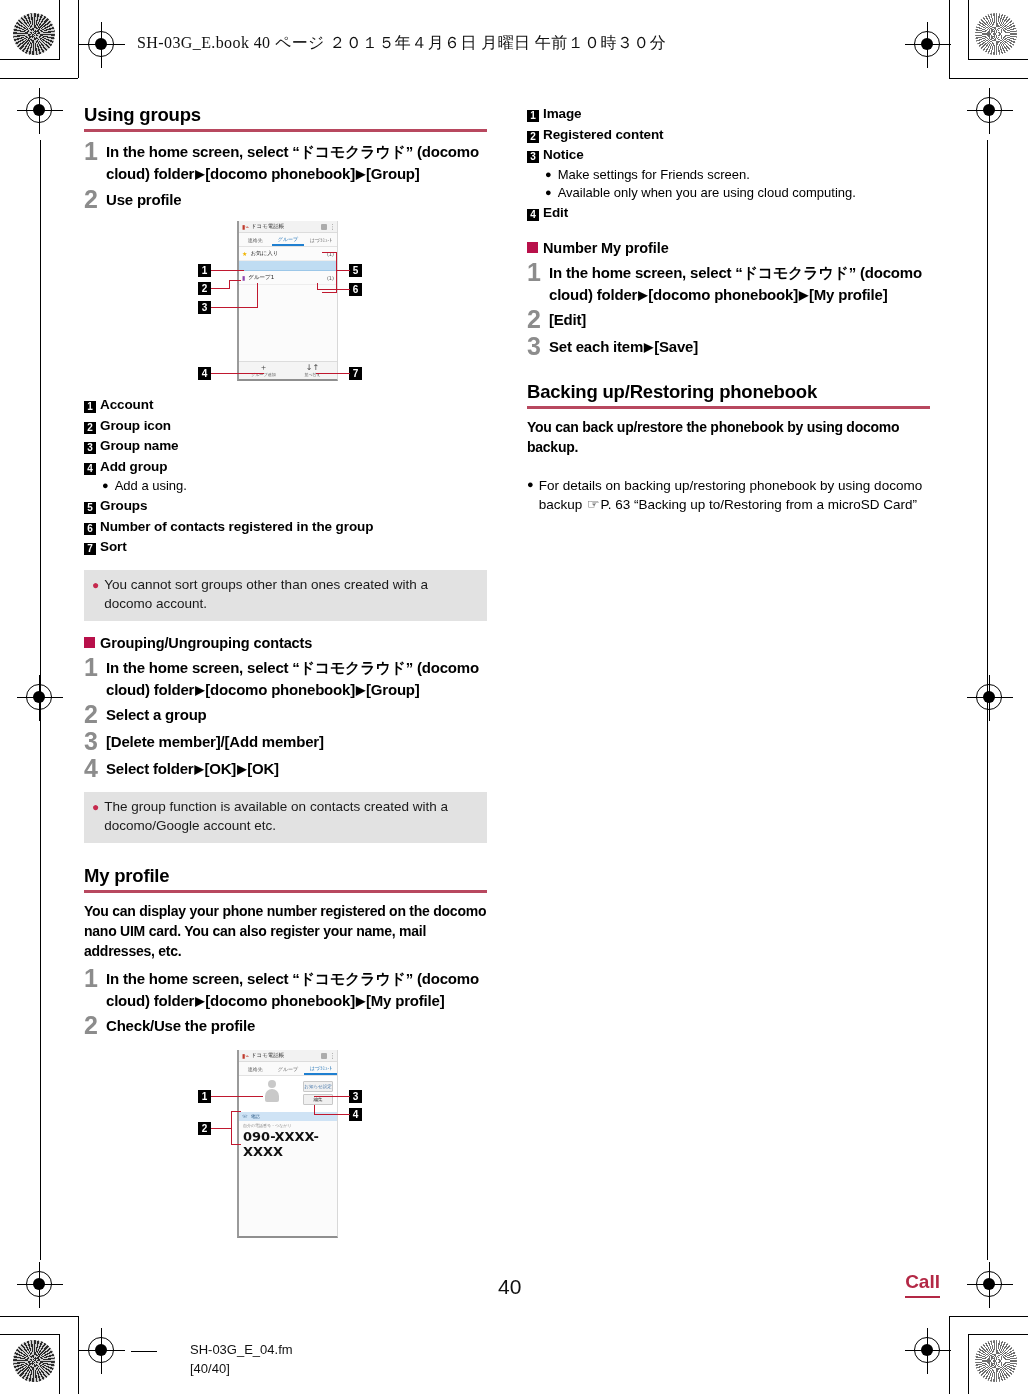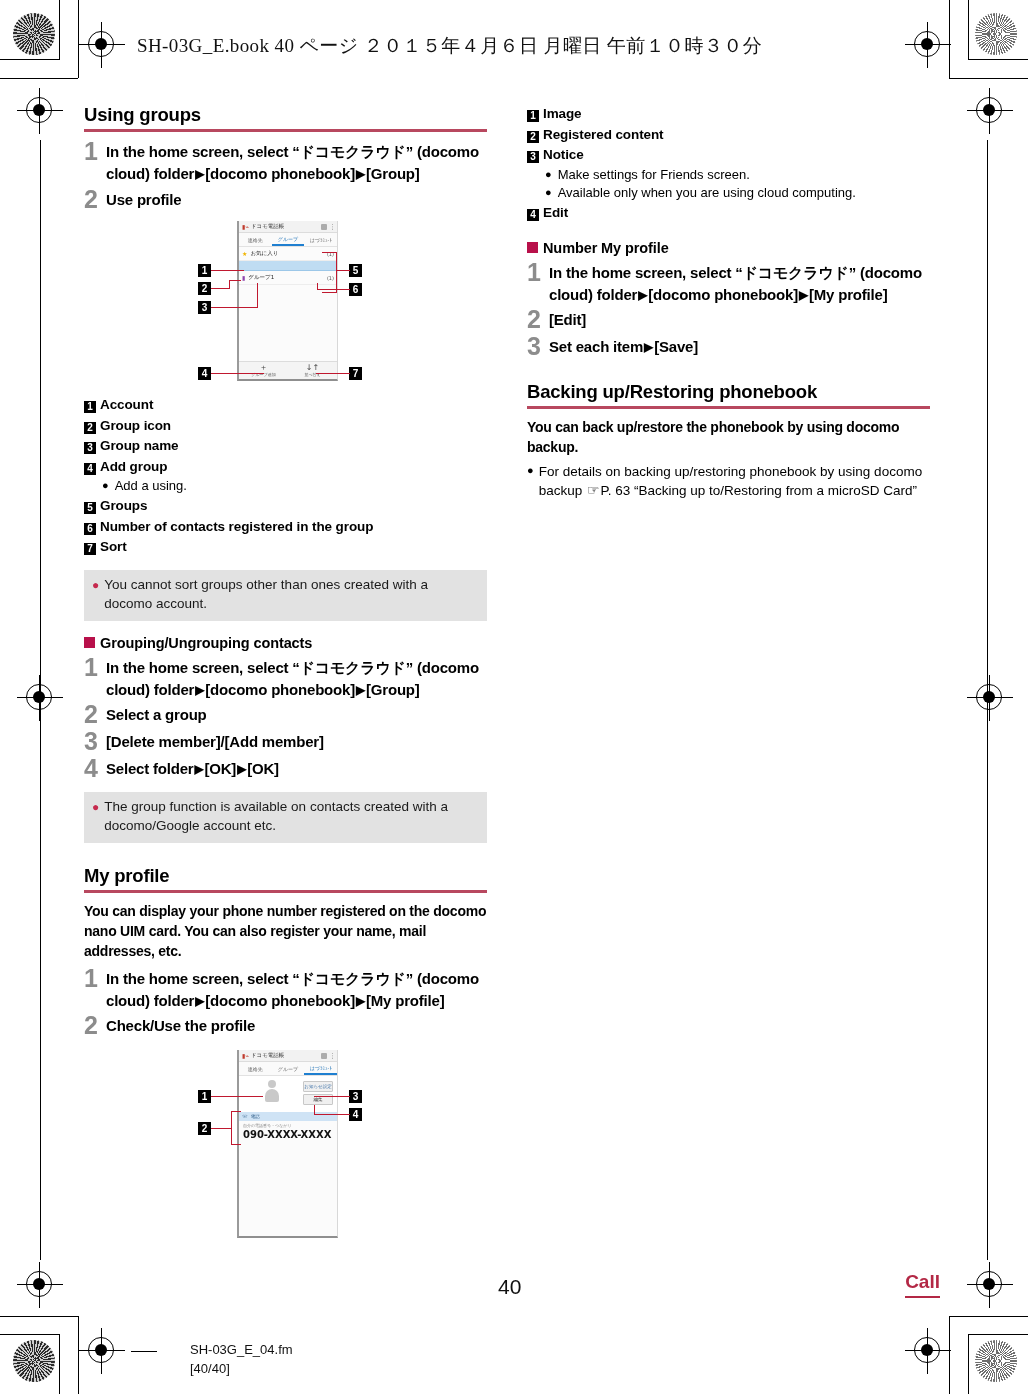--- a/index.html
+++ b/index.html
@@ -62,21 +62,21 @@
   .starburst.light {
     background:
       repeating-conic-gradient(#6e6e6e 0deg 4deg, #ffffff 4deg 8deg);
   }
 
   
   .book-header {
     position: absolute;
     left: 137px; top: 33px;
     font-family: "Liberation Serif", serif;
-    font-size: 19px;
+    font-size: 16px;
     letter-spacing: 0.4px;
     color: #111;
     white-space: nowrap;
   }
   .page-number {
     position: absolute;
     left: 498px; top: 1275px;
     font-size: 21px;
     color: #111;
   }
@@ -407,21 +407,21 @@
     padding: 0 3px;
     font-size: 4.5px; color: #2a5a86;
     font-family: "DejaVu Sans", sans-serif;
   }
   .pf-lbl {
     font-size: 4px; color: #888;
     padding: 2px 4px 0 4px;
     font-family: "DejaVu Sans", sans-serif;
   }
   .pf-num {
-    font-size: 10px; font-weight: bold; color: #111;
+    font-size: 13px; font-weight: bold; color: #111;
     padding: 1px 4px 3px 4px;
     font-family: "DejaVu Sans", sans-serif;
   }
 
   
   .callout {
     position: absolute;
     width: 13px; height: 13px;
     background: #000;
     color: #fff;
@@ -797,21 +797,21 @@
         </div>
         <div class="step">
           <div class="step-num">3</div>
           <div class="step-text"><span>Set each item</span><span class="arrow">▶</span><span>[Save]</span></div>
         </div>
       </div>
 
     <h2 class="sec-title" style="margin-top:22px;">Backing up/Restoring phonebook</h2>
     <div class="sec-rule"></div>
 
-    <p class="intro" style="margin-bottom:4px;">You can back up/restore the phonebook by using docomo backup.</p>
+    <p class="intro" style="margin-bottom:18px;">You can back up/restore the phonebook by using docomo backup.</p>
 
     <div class="plain-li">
       <span class="bul">●</span>
       <span>
         <span>For details on backing up/restoring phonebook by using docomo backup </span><span class="ref-hand">☞</span><span>P. 63 “Backing up to/Restoring from a microSD Card”</span>
       </span>
     </div>
 
   </div>
 

